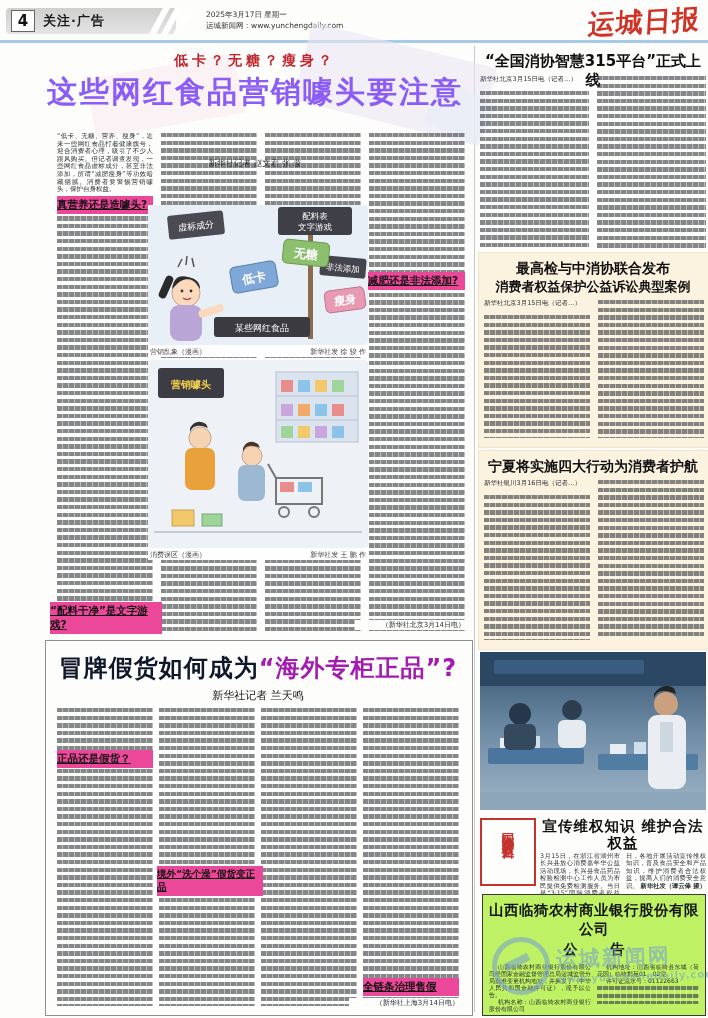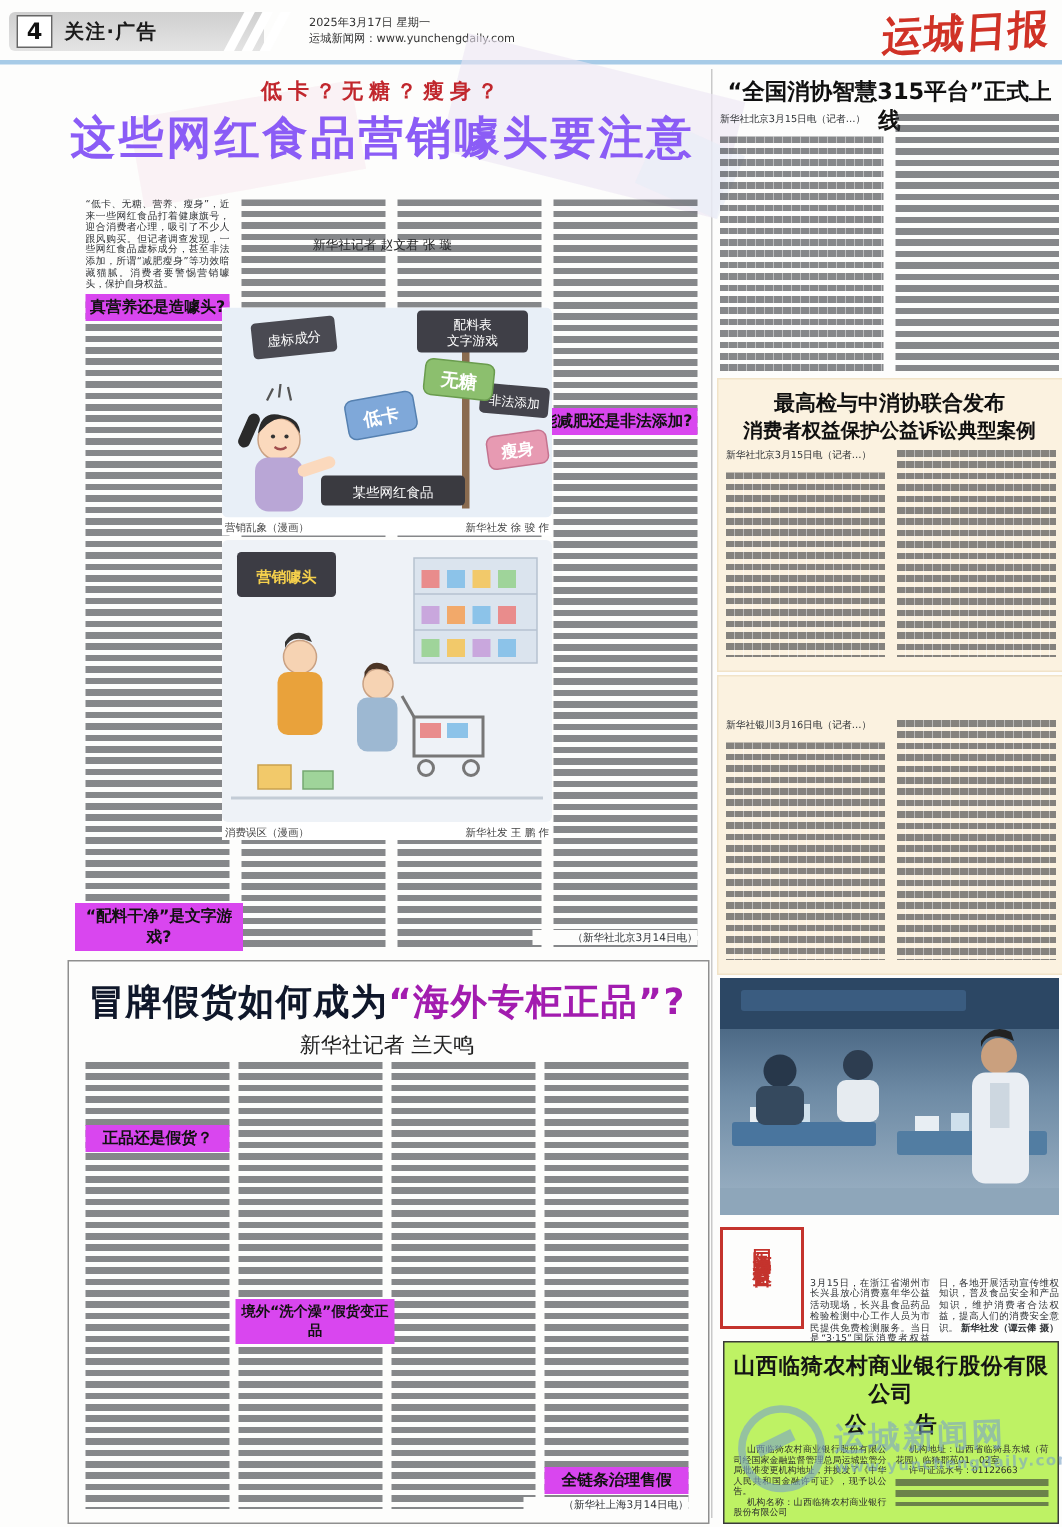--- a/index.html
+++ b/index.html
@@ -27,30 +27,30 @@
           font-size:14px;font-weight:bold;color:#c1272d;letter-spacing:4px;}
   .a1title{position:absolute;left:40px;top:72px;width:430px;text-align:center;
            font-size:30px;font-weight:900;color:#8b5cf6;letter-spacing:2px;}
   .a1byline{position:absolute;left:45px;top:114px;width:420px;text-align:center;font-size:8.5px;color:#222;margin-top:44px;}
   .bodycols{position:absolute;display:flex;}
   .tcol{position:relative;}
   .greek{background-image:
       repeating-linear-gradient(90deg,transparent 0 5.4px,rgba(255,255,255,.45) 5.4px 6px),
       repeating-linear-gradient(180deg,rgba(47,50,55,.58) 0 4.4px,transparent 4.4px 7.6px);}
   .excerpt{font-size:6.5px;line-height:7.6px;text-align:justify;color:#2c2f33;}
-  .subhead{position:absolute;background:#d946ef;text-align:center;font-weight:bold;font-size:10.5px;color:#111;padding:2px 0;}
+  .subhead{position:absolute;background:#ec4899;font-weight:bold;font-size:10.5px;color:#111;padding:2px 0;text-decoration:underline;}
   .ending{position:absolute;font-size:7px;color:#2c2f33;text-align:right;background:#fdfdfc;}
   .fig{position:absolute;background:#fff;}
   .figcap{position:absolute;left:2px;right:2px;bottom:0;display:flex;justify-content:space-between;
           font-size:7px;color:#444;}
   
   #a2box{position:absolute;left:45px;top:640px;width:426px;height:374px;border:1px solid #8f8f8f;background:#fdfdfc;}
   .a2title{position:absolute;left:45px;top:652px;width:426px;text-align:center;font-size:24px;font-weight:900;letter-spacing:1px;}
   .a2black{color:#0f172a;} .a2blue{color:#a21caf;}
-  .a2byline{position:absolute;left:45px;top:688px;width:426px;text-align:center;font-size:14px;color:#222;}
+  .a2byline{position:absolute;left:45px;top:688px;width:426px;text-align:center;font-size:11px;color:#222;}
   
   .sb-title{position:absolute;left:480px;width:226px;text-align:center;font-weight:bold;color:#101010;}
   .card{position:absolute;left:478px;width:230px;background:#fbf2e0;border:1px solid #f1e3c8;}
   .photo{position:absolute;left:480px;top:652px;width:226px;height:158px;}
   .iprd-label{position:absolute;left:480px;top:818px;width:52px;height:64px;border:2px solid #c4332d;
               display:flex;align-items:center;justify-content:center;}
   .iprd-text{writing-mode:vertical-rl;font-size:12.5px;font-weight:bold;color:#c4332d;letter-spacing:2px;height:58px;line-height:24px;}
   .photo-headline{position:absolute;left:540px;top:818px;width:166px;font-size:14.5px;font-weight:900;color:#111;
                   text-align:center;letter-spacing:1px;line-height:17px;}
   .photo-caption{position:absolute;left:540px;top:852px;width:166px;font-size:6.3px;line-height:7.4px;
@@ -236,20 +236,21 @@
   <div class="sb-title" style="top:278px;font-size:13px">消费者权益保护公益诉讼典型案例</div>
   <div class="bodycols" style="left:484px;top:300px;width:220px;height:138px;gap:8px">
     <div class="tcol" style="width:106px">
       <div class="excerpt" style="height:15px;overflow:hidden">新华社北京3月15日电（记者…）</div>
       <div class="greek" style="height:123px"></div>
     </div>
     <div class="tcol greek" style="width:106px"></div>
   </div>
 
   <div class="card" style="top:450px;height:198px"></div>
+  <div class="sb-title" style="top:458px;font-size:14px">宁夏将实施四大行动为消费者护航</div>
   <div class="bodycols" style="left:484px;top:480px;width:220px;height:160px;gap:8px">
     <div class="tcol" style="width:106px">
       <div class="excerpt" style="height:15px;overflow:hidden">新华社银川3月16日电（记者…）</div>
       <div class="greek" style="height:145px"></div>
     </div>
     <div class="tcol greek" style="width:106px"></div>
   </div>
 
   <div class="photo">
     <svg width="226" height="158" viewBox="0 0 226 158">
@@ -276,20 +277,21 @@
       <circle cx="186" cy="52" r="12" fill="#caa07e"></circle>
       <path d="M174 46 Q178 34 196 42 L194 36 Q182 30 174 42 Z" fill="#222"></path>
       <rect x="168" y="63" width="38" height="74" rx="9" fill="#eaeef3"></rect>
       <rect x="180" y="70" width="13" height="30" fill="#cdd7e0"></rect>
       <rect x="0" y="140" width="226" height="18" fill="#8ea6ba"></rect>
     </svg>
   </div>
   <div class="iprd-label">
     <div class="iprd-text">国际消费者权益日</div>
   </div>
+  <div class="photo-headline">宣传维权知识  维护合法权益</div>
   <div class="photo-caption">
     <span>3月15日，在浙江省湖州市长兴县放心消费嘉年华公益活动现场，长兴县食品药品检验检测中心工作人员为市民提供免费检测服务。当日是“3·15”国际消费者权益日，各地开展活动宣传维权知识，普及食品安全和产品知识，维护消费者合法权益，提高人们的消费安全意识。</span>
     <span class="photo-credit">新华社发（谭云俸  摄）</span>
   </div>
 
   <div id="notice">
     <div class="notice-org">山西临猗农村商业银行股份有限公司</div>
     <div class="notice-title">公  告</div>
     <div class="notice-cols">
       <div class="notice-col">

